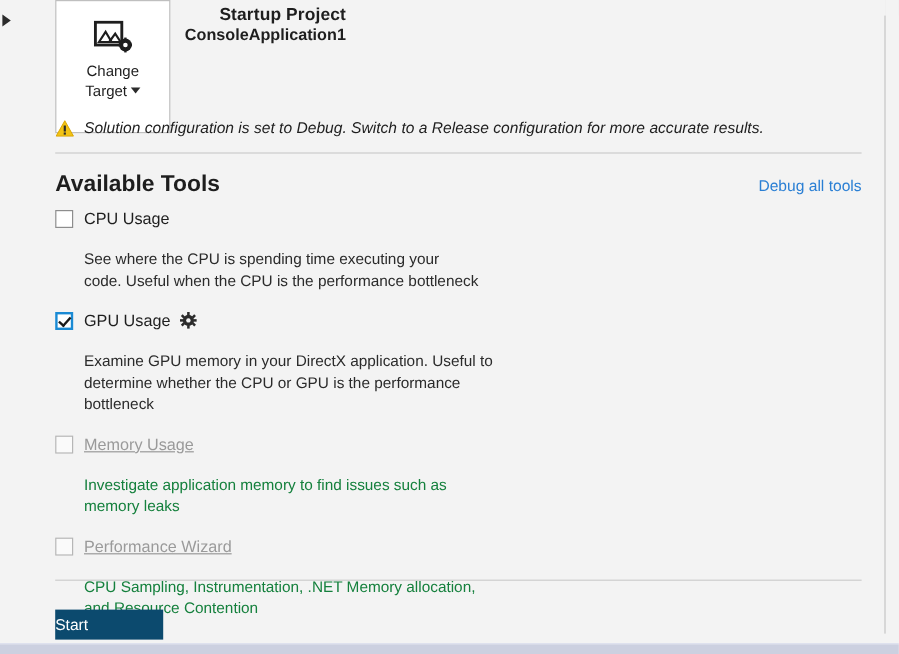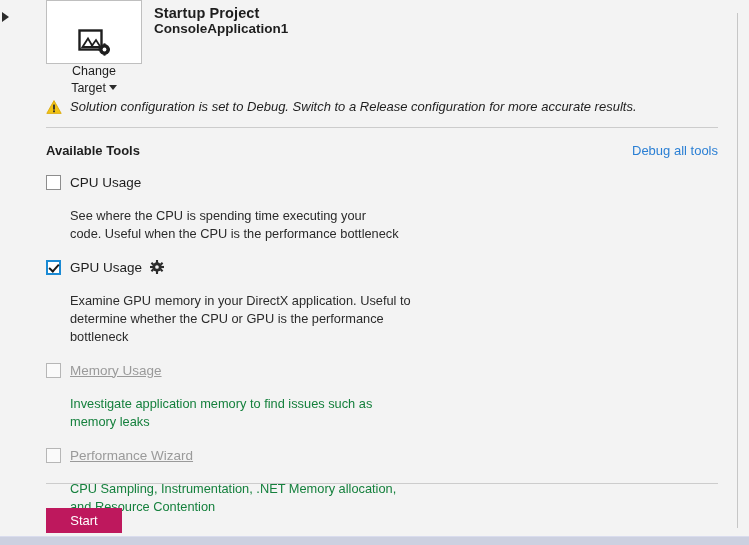--- a/index.html
+++ b/index.html
@@ -73,29 +73,29 @@
   
   .header {
     position: absolute;
     left: 46px; top: 0;
     width: 680px;
     height: 92px;
   }
   .change-target-box {
     position: absolute;
     left: 0; top: 0;
-    width: 96px; height: 64px;
+    width: 96px; height: 111px;
     border: 1px solid #bfbfbf;
     background: #ffffff;
     box-sizing: border-box;
     display: flex;
     flex-direction: column;
     align-items: center;
     justify-content: flex-start;
-    padding-top: 28px;
+    padding-top: 16px;
     cursor: pointer;
   }
   .ct-icon {
     width: 32px; height: 30px;
     margin-bottom: 4px;
   }
   .ct-label {
     font-size: 12.5px;
     line-height: 17px;
     color: #1e1e1e;
@@ -106,21 +106,21 @@
     display: inline-block;
     margin-left: 3px;
     width: 0; height: 0;
     border-left: 4px solid transparent;
     border-right: 4px solid transparent;
     border-top: 5px solid #2b2b2b;
     vertical-align: 2px;
   }
   .startup-block {
     position: absolute;
-    left: 108px; top: 5px;
+    left: 108px; top: 5px; text-align: right;
   }
   .startup-title {
     font-size: 14.5px;
     font-weight: bold;
     color: #1e1e1e;
     letter-spacing: 0.1px;
   }
   .startup-project {
     margin-top: 0;
     font-size: 13.5px;
@@ -162,21 +162,21 @@
   
   .tools-head {
     position: absolute;
     left: 46px; top: 143px;
     width: 672px;
     display: flex;
     align-items: baseline;
     justify-content: space-between;
   }
   .tools-title {
-    font-size: 13px;
+    font-size: 19px;
     font-weight: bold;
     color: #1e1e1e;
   }
   .show-all-link {
     font-size: 13px;
     color: #2a7fd4;
     text-decoration: none;
     cursor: pointer;
   }
 
@@ -244,29 +244,29 @@
     color: #2b2b2b;
     max-width: 330px;
   }
   .tool-desc.disabled { color: #15803d; }
   .tool-desc.wide { max-width: 350px; }
 
   
   .start-button {
     position: absolute;
     left: 46px; top: 508px;
-    width: 76px; height: 25px;
-    background: #be185d;
+    width: 90px; height: 25px;
+    background: #0c4a6e;
     color: #ffffff;
     border: none;
     font-family: "Liberation Sans", sans-serif;
     font-size: 13px;
     cursor: pointer;
     line-height: 25px;
-    text-align: center;
+    text-align: left;
     padding: 0;
   }
 </style>
 </head>
 <body>
 
 <div id="page">
 
   <div class="left-gutter"></div>
   <div class="caret-marker"></div>

